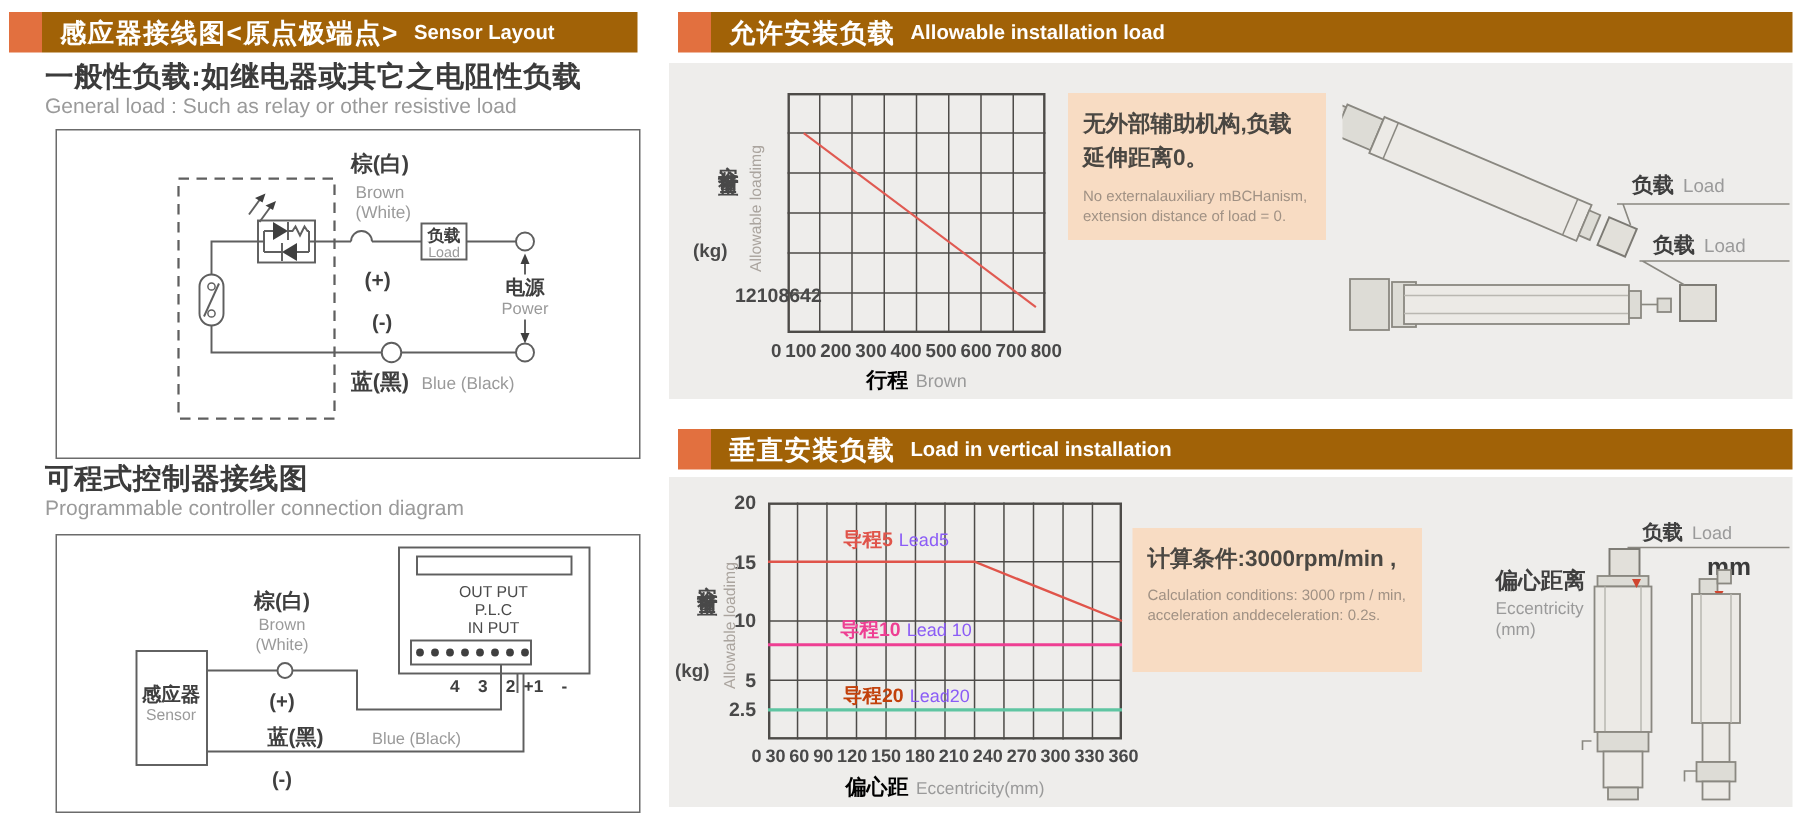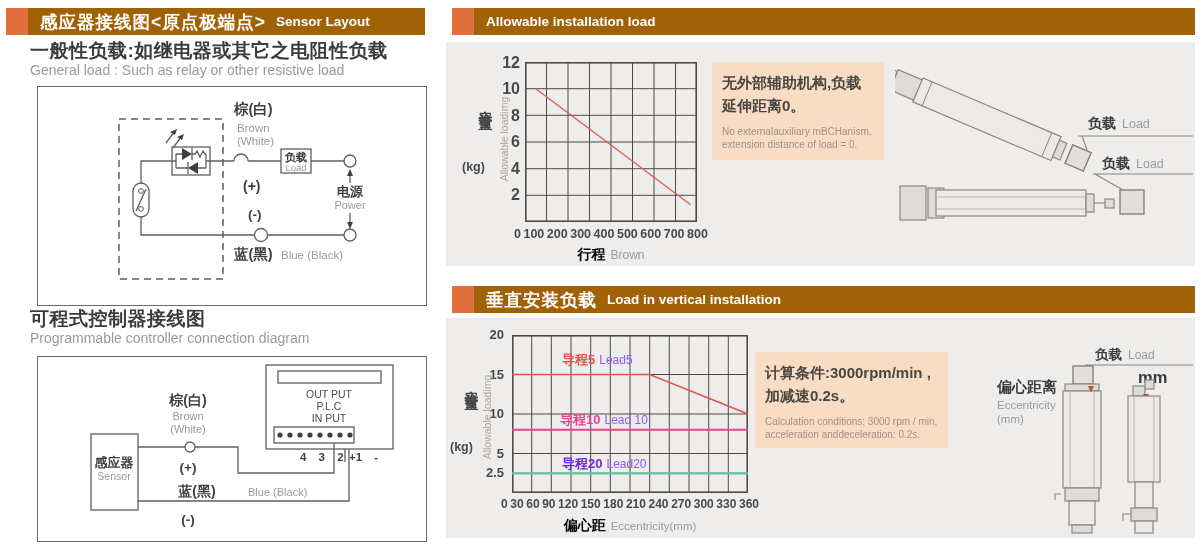--- a/index.html
+++ b/index.html
@@ -14,21 +14,21 @@
   .sec-zh{position:absolute;font-size:19px;font-weight:bold;color:#3b3b3b;letter-spacing:.5px;white-space:nowrap}
   .sec-en{position:absolute;font-size:14px;color:#9a9a9a;white-space:nowrap}
   .panel{position:absolute;background:#eeedeb}
   .dbox{position:absolute;background:#fff;border:1.5px solid #6b6b6b}
   .note{position:absolute;background:#f8dcc3;padding:9px 0 0 10px;box-sizing:border-box}
   .note-zh{font-size:15px;font-weight:bold;color:#4a4742;line-height:1.55;white-space:nowrap}
   .note-en{font-size:10px;color:#a09184;line-height:1.3;margin-top:7px}
   .chartwrap{position:absolute}
   .gridsvg{position:absolute;overflow:visible}
   .tickrow{position:absolute;display:flex;justify-content:space-between;font-size:12.5px;font-weight:bold;color:#494949}
-  .tickcol{position:absolute;display:flex;flex-direction:column;justify-content:space-between;align-items:flex-end;font-size:16px;font-weight:bold;color:#494949}
+  .tickcol{position:absolute;display:flex;flex-direction:row;justify-content:space-between;align-items:flex-end;font-size:13px;font-weight:bold;color:#494949}
   .ytick{position:absolute;width:30px;text-align:right;font-size:13px;font-weight:bold;color:#494949}
   .xlabel{position:absolute;text-align:center;white-space:nowrap}
   .axis-zh{font-weight:bold;font-size:14px;color:#000000}
   .axis-en{font-size:12px;color:#9a9a9a;margin-left:5px}
   .vzh{position:absolute;writing-mode:vertical-rl;text-orientation:upright;font-weight:bold;font-size:13.5px;color:#494949;letter-spacing:2px}
   .vkg{position:absolute;font-size:12.5px;font-weight:bold;color:#494949}
   .ven{position:absolute;transform:rotate(-90deg);font-size:10.5px;color:#aaa49e;text-align:center;white-space:nowrap}
   .legend{position:absolute;font-size:13px;font-weight:bold;white-space:nowrap}
   .legend .en{font-weight:normal;font-size:12px;color:#8b5cf6;margin-left:4px}
   svg text{font-family:"Liberation Sans",sans-serif}
@@ -148,20 +148,21 @@
   <text class="sen" x="150" y="76" font-size="11" text-anchor="middle">(White)</text>
   <text class="szh" x="150" y="115" font-size="13.5" text-anchor="middle">(+)</text>
   <text class="szh" x="159" y="139" font-size="14" text-anchor="middle">蓝(黑)</text>
   <text class="sen" x="210" y="139" font-size="11">Blue (Black)</text>
   <text class="szh" x="150" y="167" font-size="13.5" text-anchor="middle">(-)</text>
 </svg>
 
 <div class="hdr" style="left:452px;top:8px;width:743px">
   <span class="hdr-sq"></span>
   <span class="hdr-bar">
+    <span class="hdr-zh">允许安装负载</span>
     <span class="hdr-en">Allowable installation load</span>
   </span>
 </div>
 <div class="panel" style="left:446px;top:42px;width:749px;height:224px"></div>
 
 <div class="chartwrap" style="left:448px;top:48px;width:280px;height:218px">
   <svg class="gridsvg" style="left:77px;top:14px" width="172" height="160" viewBox="0 0 172 160">
     <rect x="0.8" y="0.8" width="170.4" height="158.4" fill="none" stroke="#4d4b48" stroke-width="1.6"></rect>
     <path d="M21.5 0V160M43 0V160M64.5 0V160M86 0V160M107.5 0V160M129 0V160M150.5 0V160" stroke="#4d4b48" stroke-width="1" fill="none"></path>
     <path d="M0 26.7H172M0 53.3H172M0 80H172M0 106.7H172M0 133.3H172" stroke="#4d4b48" stroke-width="1" fill="none"></path>
@@ -276,27 +277,26 @@
   <div class="vzh" style="left:14px;top:58px">容许荷重</div>
   <div class="vkg" style="left:2px;top:118px">(kg)</div>
   <div class="ven" style="left:-16px;top:89px;width:110px">Allowable loadimg</div>
   <div class="legend" style="left:114px;top:29px">
     <span style="color: rgb(224, 84, 74);">导程5</span><span class="en">Lead5</span>
   </div>
   <div class="legend" style="left:112px;top:89px">
     <span style="color: rgb(238, 63, 147);">导程10</span><span class="en">Lead 10</span>
   </div>
   <div class="legend" style="left:114px;top:133px">
-    <span style="color: #6d28d9; margin-top: 35px;">导程20</span><span class="en">Lead20</span>
+    <span style="color: #c2410c; margin-top: 35px;">导程20</span><span class="en">Lead20</span>
   </div>
 </div>
 
 <div class="note" style="left:755px;top:352px;width:193px;height:96px">
   <div class="note-zh">计算条件:3000rpm/min ,</div>
-  <div class="note-zh">加减速0.2s。</div>
   <div class="note-en">
     <div>Calculation conditions: 3000 rpm / min,</div>
     <div>acceleration anddeceleration: 0.2s.</div>
   </div>
 </div>
 
 <svg class="abs" style="left:985px;top:328px" width="210" height="207" viewBox="0 0 210 207">
   <text class="szh" x="110" y="31" font-size="13.5">负载</text>
   <text class="sen" x="143" y="31" font-size="12">Load</text>
   <path class="lead" d="M100 37 H208 M102 37 L97 45"></path>

